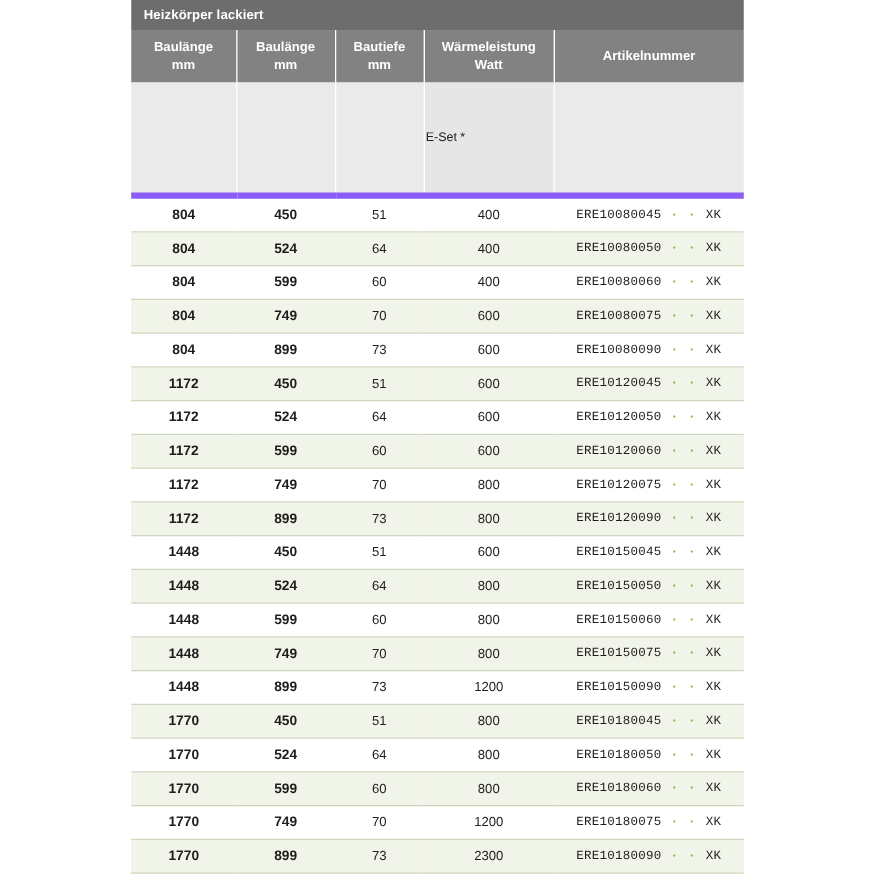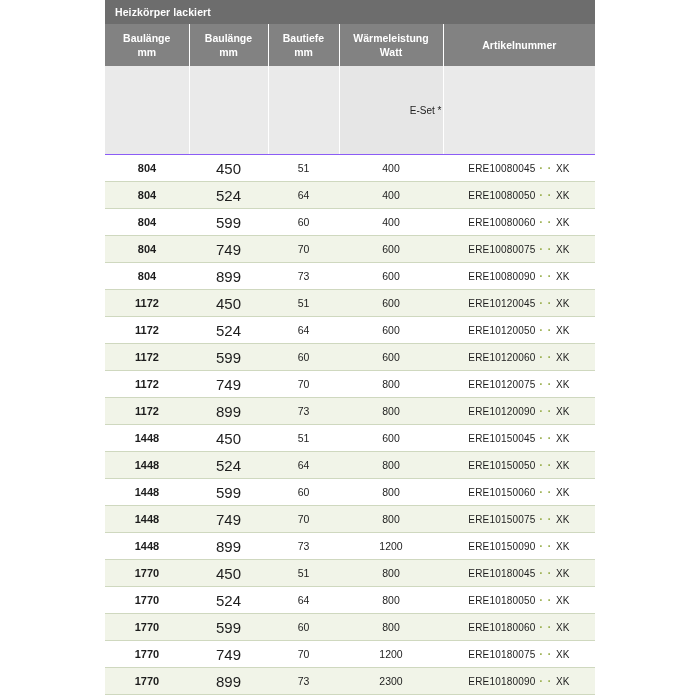--- a/index.html
+++ b/index.html
@@ -41,54 +41,55 @@
     text-align: center;
     vertical-align: middle;
     padding: 7px 2px;
     line-height: 1.35;
     border-left: 1px solid #ffffff;
   }
   .head-row td:first-child { border-left: none; }
   .sub-row td {
     background: #eaeaea;
     height: 86px;
-    text-align: right;
+    text-align: left;
     vertical-align: middle;
     font-size: 10px;
     color: #222222;
     border-left: 1px solid #ffffff;
-    border-bottom: 1px solid #8b5cf6;
+    border-bottom: 5px solid #8b5cf6;
   }
   .sub-row td:first-child { border-left: none; }
   .sub-row td.eset {
     background: #e6e6e6;
   }
   tbody.data tr td {
     font-size: 10.5px;
     color: #1d1d1d;
     text-align: center;
     height: 26px;
     border-bottom: 1px solid #cfd8bf;
     padding: 0 2px;
   }
   tbody.data tr td.col-a {
     font-weight: bold;
     font-size: 11px;
     margin-top: 44px;
   }
   tbody.data tr td.col-b {
-    font-weight: normal;
-    font-size: 15px;
+    font-weight: bold;
+    font-size: 11px;
   }
   tbody.data tr.alt td {
     background: #f1f4e8;
   }
   tbody.data tr td.art {
     font-size: 10px;
     letter-spacing: 0.2px;
+    font-family: Liberation Mono, monospace;
   }
   .dots {
     color: #8fa63c;
     font-weight: bold;
     letter-spacing: 1px;
     padding: 0 1px;
   }
   col.c1 { width: 84px; }
   col.c2 { width: 79px; }
   col.c3 { width: 71px; }

